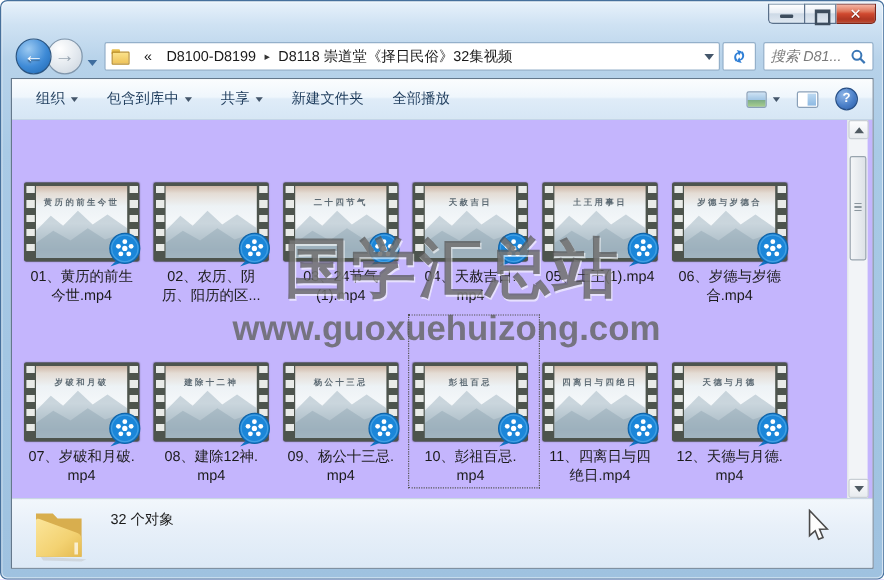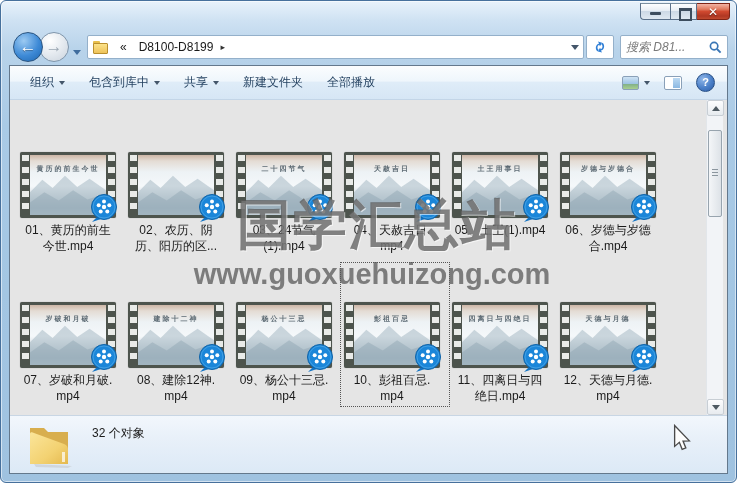--- a/index.html
+++ b/index.html
@@ -40,41 +40,41 @@
     display:flex;align-items:center;padding:0 4px 0 5px;font-size:12px;color:#1a1a1a;box-sizing:border-box;}
   .addr-folder{width:16px;height:13px;position:relative;margin-right:5px;flex:none;}
   .addr-folder::before{content:"";position:absolute;left:0;top:0;width:7px;height:4px;background:#e8bf4d;border-radius:1px 1px 0 0;}
   .addr-folder::after{content:"";position:absolute;left:0;top:2px;width:15px;height:11px;
     background:linear-gradient(180deg,#fbe28a,#eec35a);border:1px solid #b98f2e;border-radius:1px;box-sizing:border-box;}
   .crumb{padding:0 6px;white-space:nowrap;}
   .crumb-sep{font-size:9px;color:#333;padding:0 1px;}
   .addr-spacer{flex:1;}
   .refresh-btn{width:28px;height:24px;background:#fff;border:1px solid #94b0ca;border-radius:2px;margin-left:2px;
     display:flex;align-items:center;justify-content:center;box-sizing:border-box;}
-  .searchbox{width:108px;height:24px;background:#fff;border:1px solid #94b0ca;border-radius:2px;margin-left:6px;
+  .searchbox{width:92px;height:24px;background:#fff;border:1px solid #94b0ca;border-radius:2px;margin-left:6px;
     display:flex;align-items:center;padding:0 5px;box-sizing:border-box;flex:none;}
   .search-text{flex:1;font-size:12px;font-style:italic;color:#7a7a7a;white-space:nowrap;overflow:hidden;}
   
   .client{position:absolute;left:8px;right:8px;top:64px;bottom:8px;border:1px solid #64788c;background:#fff;box-sizing:border-box;display:flex;flex-direction:column;}
   
   .toolbar{height:34px;flex:none;display:flex;align-items:center;padding:0 12px;
     background:linear-gradient(180deg,#fbfdfe 0%,#eff6fc 45%,#dfecf8 50%,#d6e6f5 100%);
     border-bottom:1px solid #c3d5e7;font-size:12px;color:#1e3c5c;box-sizing:border-box;}
   .tb-item{display:flex;align-items:center;padding:4px 8px;margin-right:8px;border-radius:3px;cursor:default;white-space:nowrap;}
   .tb-item .caret{border-top-color:#4d6residue078;}
   .tb-right{margin-left:auto;display:flex;align-items:center;gap:14px;}
   .views-icon{width:17px;height:14px;border:1px solid #8aa0b8;border-radius:2px;background:linear-gradient(180deg,#cfe3f4 0%,#9fc4e4 55%,#7fae87 56%,#a9cf8f 100%);box-sizing:border-box;}
   .views-btn{display:flex;align-items:center;gap:5px;}
   .preview-icon{width:18px;height:14px;border:1px solid #8aa0b8;border-radius:2px;background:#fff;position:relative;box-sizing:border-box;}
   .preview-icon::after{content:"";position:absolute;right:1px;top:1px;bottom:1px;width:7px;background:linear-gradient(180deg,#bcd9f2,#8db9e2);}
   .help-icon{width:17px;height:17px;border-radius:50%;border:1px solid #274f86;
     background:radial-gradient(circle at 35% 30%,#8fb6e8 0%,#4a7fc8 55%,#2c5ba4 100%);
     color:#fff;font-weight:bold;font-size:11px;line-height:16px;text-align:center;}
   
-  .content{flex:1;position:relative;background:#e5e5e5;overflow:hidden;}
+  .content{flex:1;position:relative;background:#c4b5fd;overflow:hidden;}
   .grid{position:absolute;left:4px;top:52px;display:flex;flex-wrap:wrap;width:660px;}
   .tile{width:108px;margin-bottom:48px;position:relative;}
   .selection-outline{display:none;position:absolute;left:2px;right:-4px;top:-40px;bottom:-3px;border:1px dotted #555;pointer-events:none;z-index:6;}
   .tile.selected .selection-outline{display:block;}
   .filmstrip{width:96px;height:66px;margin:0 auto;background:#4d544d;border-radius:2px;display:flex;position:relative;box-shadow:0 0 1px rgba(0,0,0,.4);}
   .sprk{width:7px;height:60px;margin:3px 1.5px;background:repeating-linear-gradient(to bottom,#e9ebe8 0 6px,rgba(0,0,0,0) 6px 12px);flex:none;}
   .frame{flex:1;margin:3px 0;position:relative;overflow:hidden;
     background:linear-gradient(180deg,#cdb6a6 0%,#e4dcd4 10%,#edf2f5 28%,#f5f8fa 52%,#cdd8de 72%,#b3c3cd 88%,#c4d2da 100%);}
   .frame svg.mnt{position:absolute;inset:0;width:100%;height:100%;}
   .thumb-title{position:absolute;top:9px;left:0;right:0;text-align:center;font-size:7px;font-weight:bold;letter-spacing:2px;color:#44545f;opacity:.85;white-space:nowrap;}
@@ -129,20 +129,21 @@
       </div>
     <div class="nav-circle fwd">
         <span>→</span>
       </div>
     <span class="caret hist-caret"></span>
     <div class="addressbar">
       <span class="addr-folder"></span>
       <span class="crumb">«</span>
       <span class="crumb">D8100-D8199</span>
       <span class="crumb-sep">▸</span>
+      <span class="crumb">D8118 崇道堂《择日民俗》32集视频</span>
       <span class="addr-spacer"></span>
       <span class="caret" style="border-top-color:#44566a;"></span>
     </div>
     <div class="refresh-btn">
       <svg width="14" height="14" viewBox="0 0 16 16">
         <path d="M5 13 C2 10 3 5 7 4 L5.6 1.8 L10.4 3 L8 7.2 L7 5.4 C4.8 6.4 4.4 9.6 6.6 11.4 Z" fill="#2f7fd6"></path>
         <path d="M11 3 C14 6 13 11 9 12 L10.4 14.2 L5.6 13 L8 8.8 L9 10.6 C11.2 9.6 11.6 6.4 9.4 4.6 Z" fill="#2f7fd6"></path>
       </svg>
     </div>
     <div class="searchbox">

